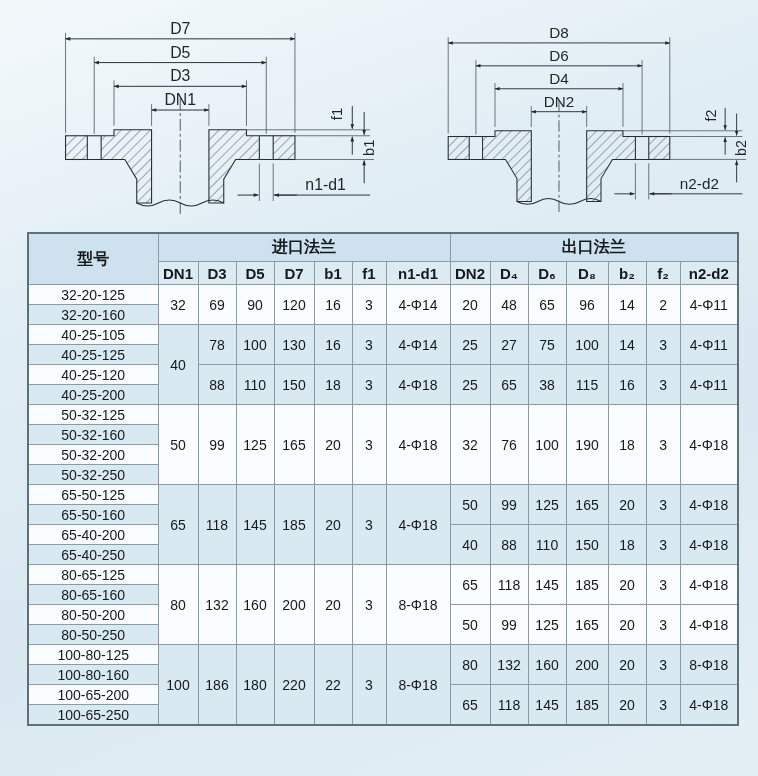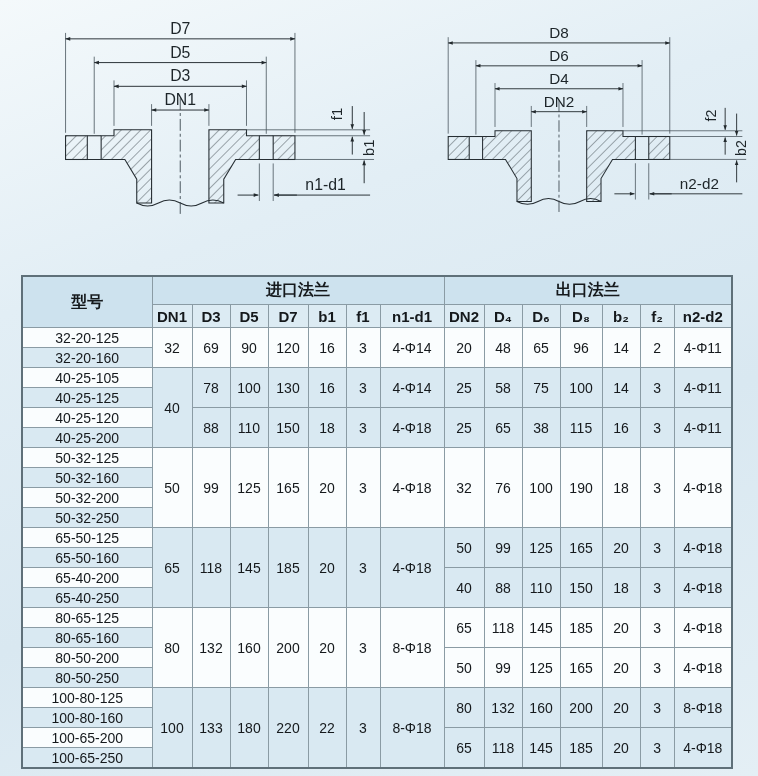--- a/index.html
+++ b/index.html
@@ -8,22 +8,22 @@
     font-family:"Liberation Sans","DejaVu Sans",sans-serif;color:#15191c;}
   svg{position:absolute;}
   svg text{font-family:"Liberation Sans","DejaVu Sans",sans-serif;fill:#1d2529;}
   .dimtxt{font-size:16px;}
   .smalltxt{font-size:15px;}
   .dim{stroke:#2b3338;stroke-width:1;}
   .ext{stroke:#46525a;stroke-width:0.8;}
   .body-line{stroke:#262e33;stroke-width:1.1;fill:none;}
   .hatched{stroke:#262e33;stroke-width:1.1;}
   .cl{stroke:#3a464e;stroke-width:0.9;stroke-dasharray:12 3 3 3;}
-  table.flg{position:absolute;left:21px;top:232px;width:710px;border-collapse:collapse;
-    table-layout:fixed;border:2px solid #5f7079;margin-top:43px;}
+  table.flg{position:absolute;left:27px;top:232px;width:710px;border-collapse:collapse;
+    table-layout:fixed;border:2px solid #5f7079;}
   table.flg th,table.flg td{border:1px solid #8a9ba4;text-align:center;vertical-align:middle;
     padding:0;font-size:14px;overflow:hidden;white-space:nowrap;}
   tr.h1 th{height:27px;font-size:16px;font-weight:bold;background:#cde2ee;}
   tr.h2 th{height:22px;font-size:15px;font-weight:bold;background:#dcebf3;}
   tbody td{height:19px;}
   .w{background:#fafdfe;} .b{background:#d9e9f2;}
 </style>
 </head>
 <body>
 
@@ -235,21 +235,21 @@
       <tr>
         <td class="w">40-25-105</td>
         <td class="b" rowspan="4">40</td>
         <td class="b" rowspan="2">78</td>
         <td class="b" rowspan="2">100</td>
         <td class="b" rowspan="2">130</td>
         <td class="b" rowspan="2">16</td>
         <td class="b" rowspan="2">3</td>
         <td class="b" rowspan="2">4-Φ14</td>
         <td class="b" rowspan="2">25</td>
-        <td class="b" rowspan="2">58</td>
+        <td class="b" rowspan="2">27</td>
         <td class="b" rowspan="2">75</td>
         <td class="b" rowspan="2">100</td>
         <td class="b" rowspan="2">14</td>
         <td class="b" rowspan="2">3</td>
         <td class="b" rowspan="2">4-Φ11</td>
       </tr>
       <tr>
           <td class="b">40-25-125</td>
         </tr>
       <tr>
@@ -363,21 +363,21 @@
         <td class="w" rowspan="2">3</td>
         <td class="w" rowspan="2">4-Φ18</td>
       </tr>
       <tr>
           <td class="b">80-50-250</td>
         </tr>
 
       <tr>
         <td class="w">100-80-125</td>
         <td class="b" rowspan="4">100</td>
-        <td class="b" rowspan="4">133</td>
+        <td class="b" rowspan="4">186</td>
         <td class="b" rowspan="4">180</td>
         <td class="b" rowspan="4">220</td>
         <td class="b" rowspan="4">22</td>
         <td class="b" rowspan="4">3</td>
         <td class="b" rowspan="4">8-Φ18</td>
         <td class="b" rowspan="2">80</td>
         <td class="b" rowspan="2">132</td>
         <td class="b" rowspan="2">160</td>
         <td class="b" rowspan="2">200</td>
         <td class="b" rowspan="2">20</td>

